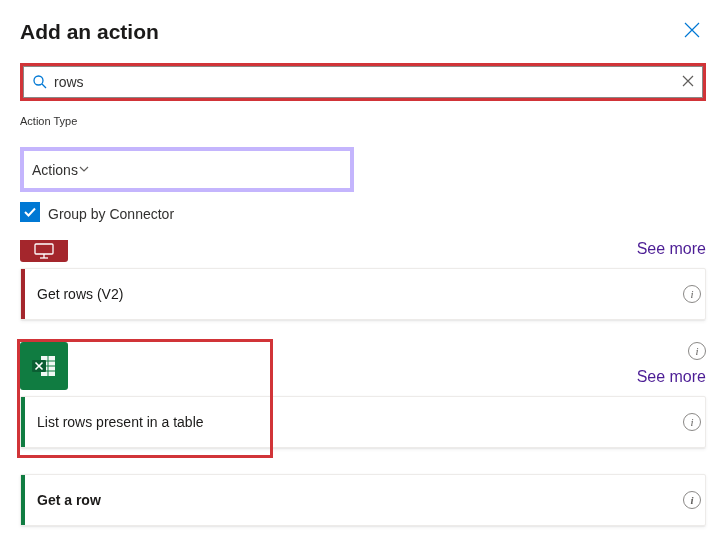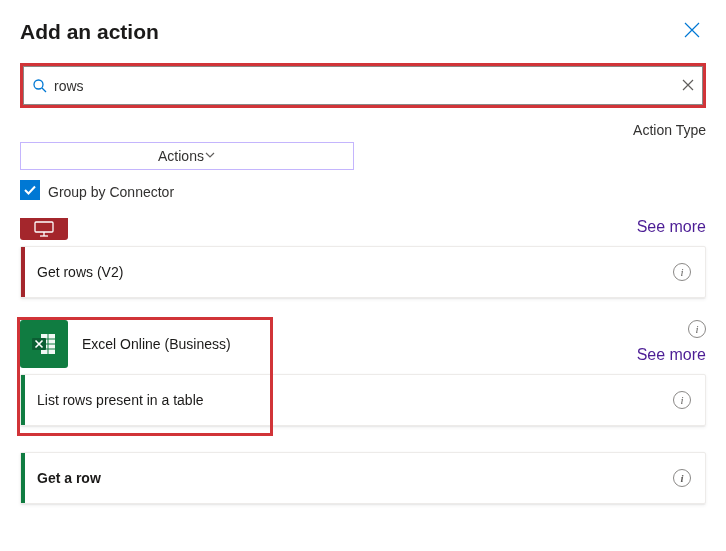--- a/index.html
+++ b/index.html
@@ -30,49 +30,48 @@
       padding: 2px 6px;
       font-weight: 300;
     }
     .search-wrap {
       border: 3px solid #d13438;
       display: inline-block;
       margin-bottom: 14px;
     }
     .search-box {
       width: 680px;
-      height: 39px;
+      height: 32px;
       border: 1px solid #8a8886;
       display: flex;
       align-items: center;
       padding: 0 8px;
     }
     .search-icon { color: #0078d4; margin-right: 6px; display:flex; }
     .search-input {
       flex: 1;
       border: none;
       outline: none;
       font-size: 14px;
       color: #323130;
     }
     .clear-icon { color: #605e5c; cursor: pointer; font-size: 14px; }
     .field-label {
-      font-size: 14px;
+      font-size: 11px;
       color: #323130;
-      margin-bottom: 4px;
+      margin-bottom: 20px;
       display: block;
-      text-align: right;
     }
     .select {
       width: 334px;
-      height: 28px;
-      border: 1px solid #c4b5fd;
-      display: flex;
-      align-items: center;
-      justify-content: center;
+      height: 45px;
+      border: 4px solid #c4b5fd;
+      display: flex;
+      align-items: center;
+      justify-content: flex-start;
       padding: 0 8px;
       font-size: 14px;
       margin-bottom: 10px;
       cursor: pointer;
     }
     .chevron { color: #605e5c; }
     .checkbox-row {
       display: flex;
       align-items: flex-end;
       margin-bottom: 18px;
@@ -98,21 +97,21 @@
       justify-content: space-between;
     }
     .see-more { color: #4c1d95; font-size: 16px; cursor: pointer; }
     .action-card {
       border: 1px solid #edebe9;
       border-radius: 2px;
       height: 52px;
       display: flex;
       align-items: center;
       justify-content: space-between;
-      padding: 0 14px 0 0;
+      padding: 0 4px 0 0;
       margin-top: 6px;
       box-shadow: 0 0.3px 0.9px rgba(0,0,0,0.05), 0 1.6px 3.6px rgba(0,0,0,0.05);
       cursor: pointer;
     }
     .action-left { display: flex; align-items: center; height: 100%; }
     .color-bar { width: 4px; height: 100%; }
     .bar-red { background: #a4262c; }
     .bar-green { background: #107c41; }
     .action-text { font-size: 14px; padding-left: 12px; color: #1b1a19; }
     .info-icon {
@@ -236,21 +235,20 @@
         <svg width="28" height="28" viewBox="0 0 28 28">
           <rect x="11" y="4" width="14" height="20" fill="#fff" opacity="0.95"></rect>
           <line x1="11" y1="9" x2="25" y2="9" stroke="#107c41" stroke-width="1"></line>
           <line x1="11" y1="14" x2="25" y2="14" stroke="#107c41" stroke-width="1"></line>
           <line x1="11" y1="19" x2="25" y2="19" stroke="#107c41" stroke-width="1"></line>
           <line x1="18" y1="4" x2="18" y2="24" stroke="#107c41" stroke-width="1"></line>
           <rect x="2" y="8" width="14" height="12" rx="1" fill="#0b5e33"></rect>
           <path d="M5.5 10.5 L12.5 17.5 M12.5 10.5 L5.5 17.5" stroke="#fff" stroke-width="1.6"></path>
         </svg>
       </div>
-      <span class="conn-title">Excel Online (Business)</span>
     </div>
     <div class="conn-right">
       <span class="info-icon">i</span>
       <span class="see-more">See more</span>
     </div>
   </div>
 
   <div class="action-card" style="">
     <div class="action-left">
       <div class="color-bar bar-green"></div>

